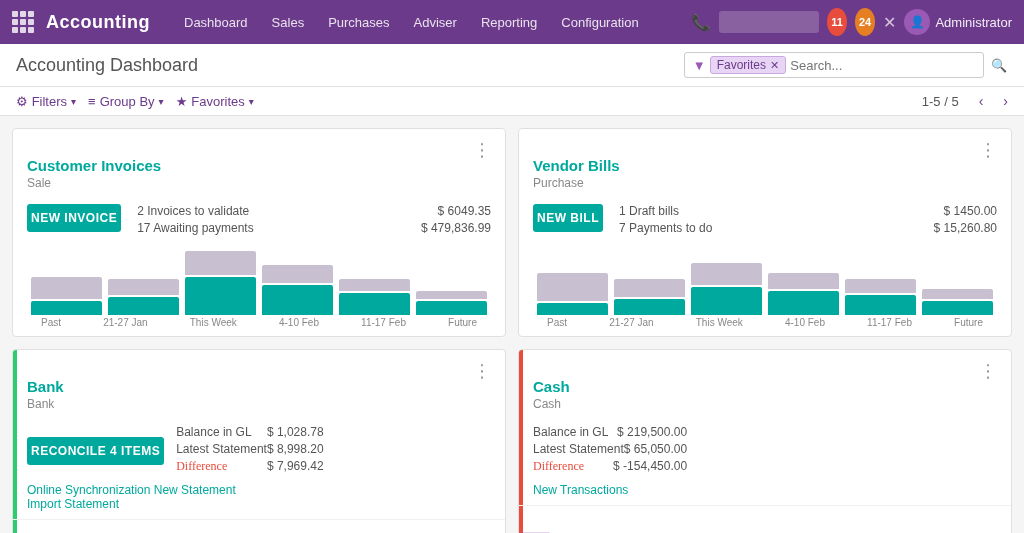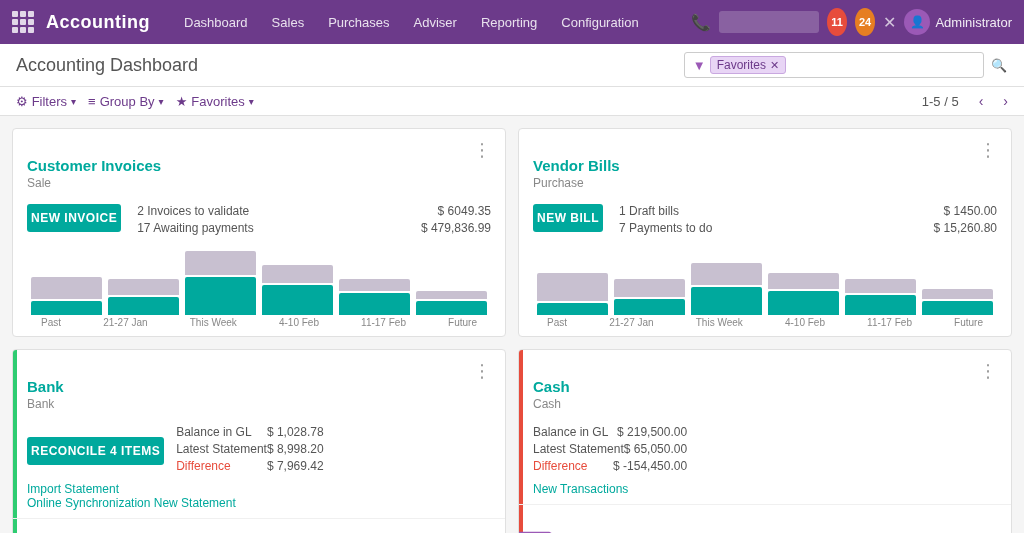--- a/index.html
+++ b/index.html
@@ -299,21 +299,21 @@
     .bottom-card .card-body-row {
       display: flex;
       align-items: center;
       gap: 12px;
     }
     .link-text {
       color: #00a99d;
       cursor: pointer;
       font-size: 12px;
     }
-    .difference-label { color: #e74c3c; }
+    .difference-label { color: #e74c3c; font-family: Liberation Serif, serif; }
     .left-bar {
       position: absolute;
       left: 0; top: 0; bottom: 0;
       width: 4px;
       background: #2ecc71;
     }
     .left-bar-red {
       position: absolute;
       left: 0; top: 0; bottom: 0;
       width: 4px;
@@ -359,20 +359,21 @@
 
 <div class="subheader">
   <h1 class="page-title">Accounting Dashboard</h1>
   <div class="search-area">
     <div class="search-bar">
       <span style="color:#9b59b6;font-size:13px;margin-right:4px;">▼</span>
       <div class="filter-tag">
         <span>Favorites</span>
         <span class="remove">✕</span>
       </div>
+      <input class="search-input" type="text" placeholder="Search..." style="">
     </div>
     <span class="search-icon">🔍</span>
   </div>
 </div>
 
 <div class="filterbar">
   <div class="filterbar-left">
     <div class="filter-btn">
       <span>⚙</span>
       <span>Filters</span>
@@ -538,22 +539,22 @@
             <span class="stat-label">Latest Statement</span>
             <span class="stat-value">$ 8,998.20</span>
           </div>
           <div class="stat-row">
             <span class="stat-label difference-label">Difference</span>
             <span class="stat-value">$ 7,969.42</span>
           </div>
         </div>
       </div>
       <div>
+        <div class="link-text">Online Synchronization New Statement</div>
         <div class="link-text">Import Statement</div>
-        <div class="link-text">Online Synchronization New Statement</div>
       </div>
     </div>
 
     <div class="line-chart-area">
       <svg viewBox="0 0 490 90" preserveAspectRatio="none">
         <defs>
           <linearGradient id="bankGrad" x1="0" y1="0" x2="0" y2="1">
             <stop offset="0%" stop-color="#c8a8d8" stop-opacity="0.5"></stop>
             <stop offset="100%" stop-color="#c8a8d8" stop-opacity="0.1"></stop>
           </linearGradient>

